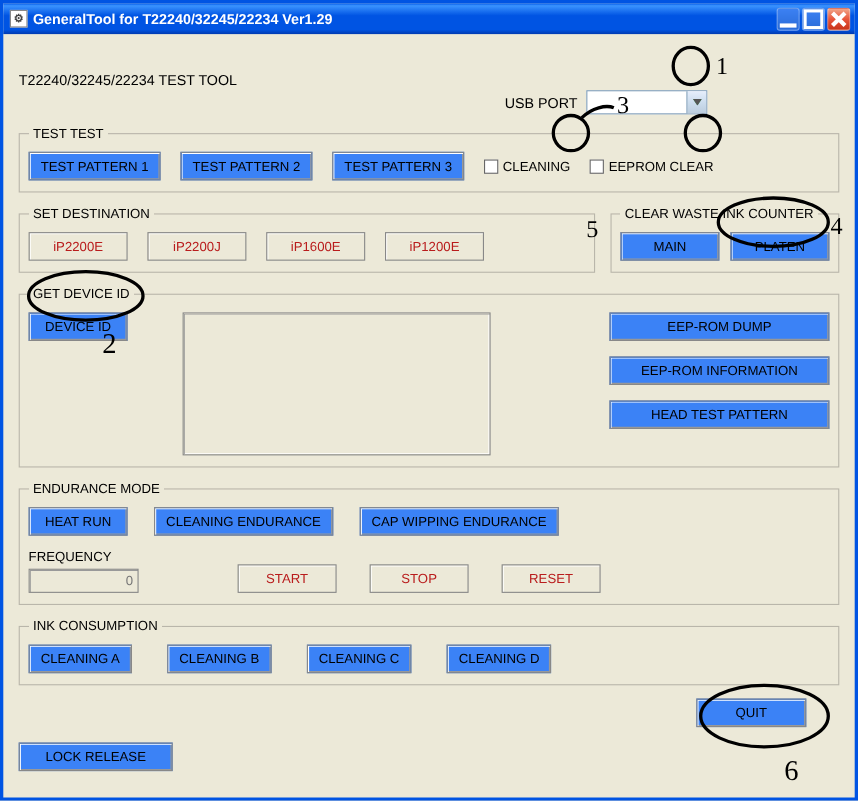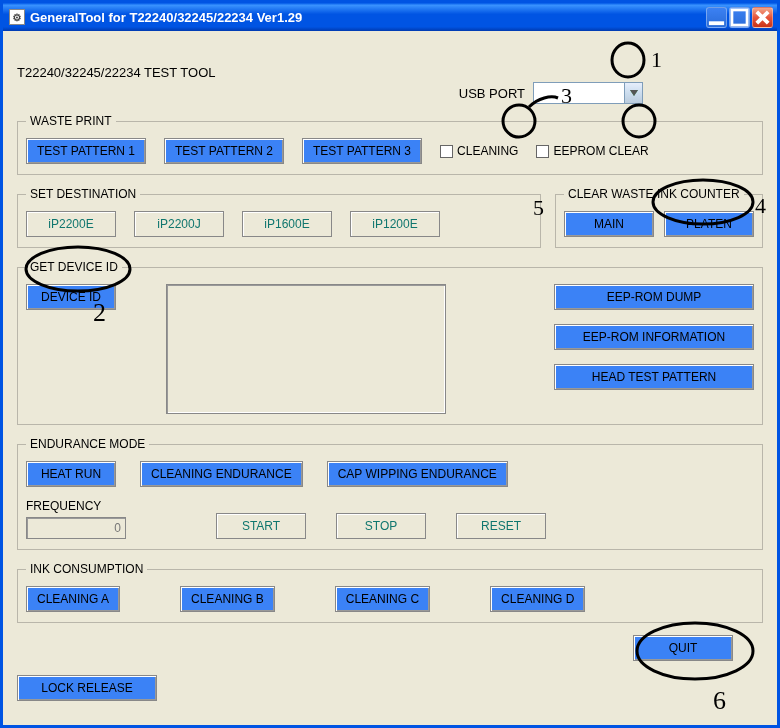--- a/index.html
+++ b/index.html
@@ -114,21 +114,21 @@
   box-shadow: inset 1px 1px #fff, inset -1px -1px #999;
   padding: 5px 10px;
   font-size: 12px;
   cursor: pointer;
   min-width: 110px;
   text-align: center;
 }
 .btn.wide { min-width: 150px; }
 .btn.small { min-width: 90px; }
 .btn.disabled {
-  color: #0f766e;
+  color: #b91c1c;
   box-shadow: inset 1px 1px #fff;
   cursor: default;
   background:#ece9d8;
 }
 .row { display:flex; gap: 18px; align-items:center; }
 .chk {
   width:13px;height:13px;border:1px solid #666;background:#fff;display:inline-block;vertical-align:middle;margin-right:4px;cursor:pointer;
 }
 .chklabel{font-size:12px;display:inline-flex;align-items:center;}
 .twocols{display:flex;gap:14px;align-items:flex-start;}
@@ -185,21 +185,21 @@
             <svg viewBox="0 0 8 6">
                 <path d="M0 0 L8 0 L4 6 Z" fill="#4b6"></path>
                 <path d="M0 0 L8 0 L4 6 Z" fill="#555"></path>
               </svg>
           </div>
         </div>
       </div>
     </div>
 
     <fieldset class="group">
-      <legend>WASTE PRINT</legend>
+      <legend>TEST TEST</legend>
       <div class="row">
         <button class="btn">TEST PATTERN 1</button>
         <button class="btn">TEST PATTERN 2</button>
         <button class="btn">TEST PATTERN 3</button>
         <span class="chklabel">
           <span class="chk"></span>
           <span>CLEANING</span>
         </span>
         <span class="chklabel">
           <span class="chk"></span>
@@ -257,21 +257,21 @@
           <div class="readonly-num">0</div>
         </div>
         <button class="btn disabled small" style="margin-left:60px;">START</button>
         <button class="btn disabled small">STOP</button>
         <button class="btn disabled small">RESET</button>
       </div>
     </fieldset>
 
     <fieldset class="group">
       <legend>INK CONSUMPTION</legend>
-      <div class="row" style="gap:60px;">
+      <div class="row" style="gap:32px;">
         <button class="btn small">CLEANING A</button>
         <button class="btn small">CLEANING B</button>
         <button class="btn small">CLEANING C</button>
         <button class="btn small">CLEANING D</button>
       </div>
     </fieldset>
 
     <div style="display:flex;justify-content:flex-end;padding-right:30px;margin-top:4px;">
       <button class="btn small" style="min-width:100px;">QUIT</button>
     </div>

